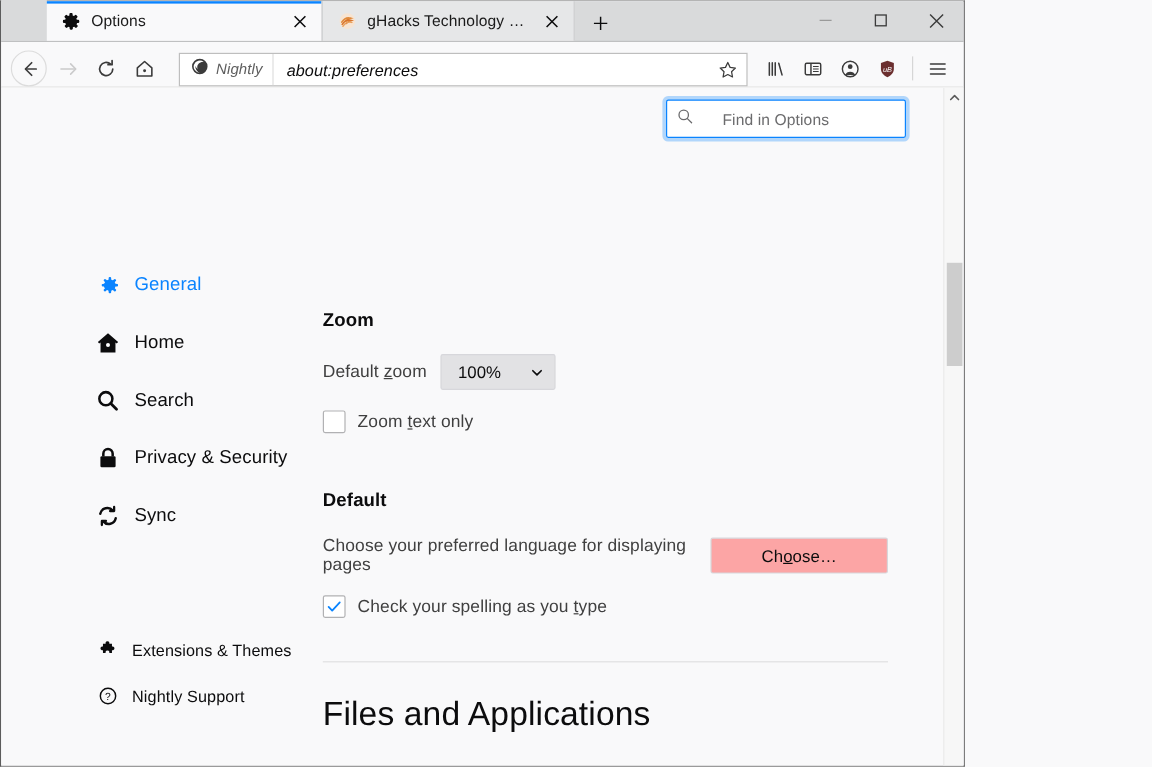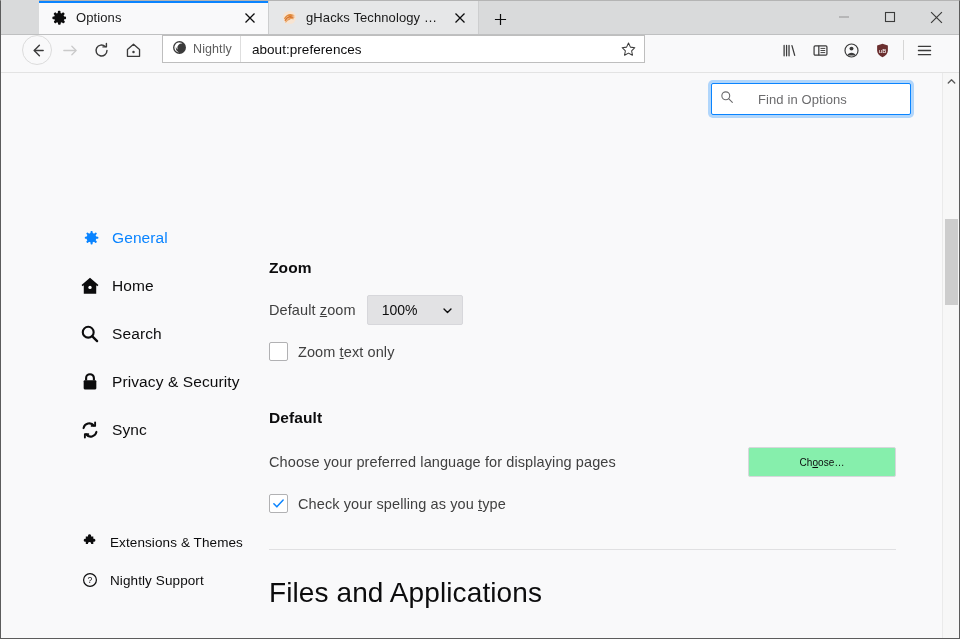--- a/index.html
+++ b/index.html
@@ -3,21 +3,21 @@
 <meta charset="utf-8">
 <style>
   * { box-sizing: border-box; margin: 0; padding: 0; }
   html, body {
     width: 960px; height: 639px;
     font-family: "Liberation Sans", sans-serif;
     overflow: hidden;
     background: #f9f9fa;
   }
   .window {
-    width: 960px; height: 639px;
+    width: 804px; height: 639px;
     position: relative;
     display: flex; flex-direction: column;
     border-left: 1px solid #5c5c5c;
     border-right: 1px solid #5c5c5c;
     border-bottom: 1px solid #5c5c5c;
     border-top: 1px solid #b4b4b4;
     background: #f9f9fa;
   }
 
   
@@ -90,24 +90,25 @@
   }
   .wc-btn {
     width: 46px; height: 32px;
     display: flex; align-items: center; justify-content: center;
   }
 
   
   .navbar {
     height: 38px;
     background: #f9f9fa;
-    display: flex; align-items: flex-start;
-    padding: 0 19px;
+    display: flex; align-items: flex-end;
+    padding: 0 6px;
     flex: 0 0 auto;
     border-bottom: 1px solid #e3e3e3;
+    font-style: italic;
   }
   .nav-btn {
     width: 30px; height: 30px;
     display: flex; align-items: center; justify-content: center;
     border-radius: 50%;
     margin-right: 2px;
     flex: 0 0 auto;
   }
   .nav-btn.back { border: 1px solid #dcdcdc; width: 30px; height: 30px; margin-left: 2px; }
   .nav-btn.disabled { opacity: .42; }
@@ -279,25 +280,25 @@
     border: 1px solid #b1b1b3;
     background: #fff;
     border-radius: 2px;
     flex: 0 0 19px;
     display: flex; align-items: center; justify-content: center;
   }
 
   .btn {
     height: 30px;
     min-width: 148px;
-    background: #86efac;
+    background: #fca5a5;
     border: 1px solid #d7d7db;
     border-radius: 2px;
     display: flex; align-items: center; justify-content: center;
-    font-size: 10px;
+    font-size: 14px;
     color: #0c0c0d;
     letter-spacing: .1px;
   }
   .hr {
     height: 1px;
     background: #e0e0e2;
     margin: 0;
   }
 
   

